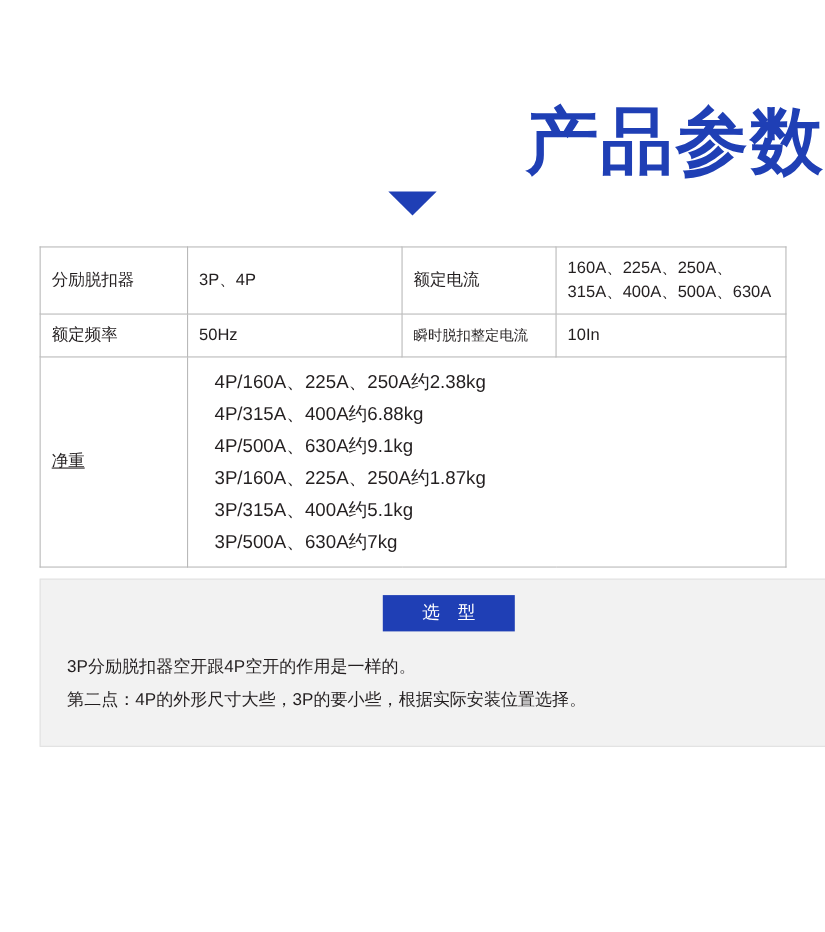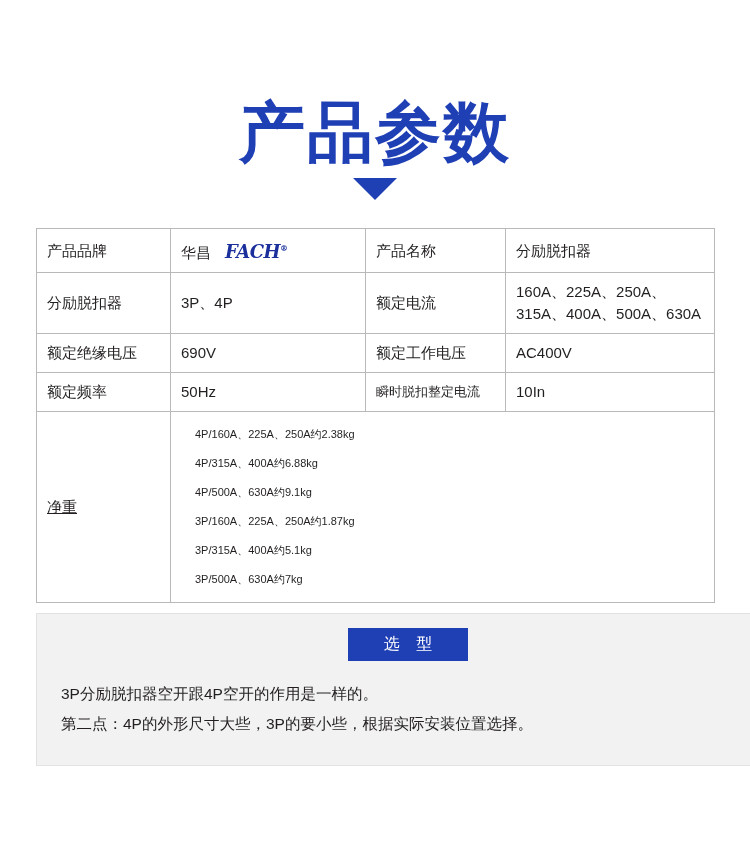--- a/index.html
+++ b/index.html
@@ -16,22 +16,23 @@
   }
   .page {
     position: relative;
     width: 750px;
     height: 847px;
     background: #ffffff;
   }
 
   
   .header {
-    padding-top: 96px;
-    text-align: center;
+    padding-top: 56px;
+    text-align: right;
+    margin-top: 36px;
   }
   .header-title {
     font-family: "DejaVu Sans", sans-serif;
     font-weight: 700;
     font-size: 66px;
     line-height: 74px;
     letter-spacing: 2px;
     color: #1f3fb5;
     margin: 0;
   }
@@ -102,21 +103,21 @@
     vertical-align: top;
     padding-top: 10px;
     text-decoration: underline;
   }
   .weight-list {
     margin: 0;
     padding: 0;
     list-style: none;
   }
   .weight-list li {
-    font-size: 11px;
+    font-size: 17px;
     line-height: 29px;
     padding-left: 14px;
   }
 
   
   .select-block {
     margin: 10px 36px 0 36px;
     width: 744px;
     background: #f2f2f2;
     border: 1px solid #e2e2e2;
@@ -158,38 +159,24 @@
   <div class="spec-wrap">
     <table class="spec">
       <colgroup>
         <col class="col-label">
         <col class="col-value">
         <col class="col-label2">
         <col class="col-value2">
       </colgroup>
       <tbody>
         <tr>
-          <td class="cell-label">产品品牌</td>
-          <td class="brand-cell">
-            <span class="brand-text">华昌</span><span class="brand-logo"><span>FACH</span><sup>®</sup></span>
-          </td>
-          <td class="cell-label">产品名称</td>
-          <td>分励脱扣器</td>
-        </tr>
-        <tr>
           <td class="cell-label">分励脱扣器</td>
           <td>3P、4P</td>
           <td class="cell-label">额定电流</td>
           <td class="current-list">160A、225A、250A、315A、400A、500A、630A</td>
-        </tr>
-        <tr>
-          <td class="cell-label">额定绝缘电压</td>
-          <td>690V</td>
-          <td class="cell-label">额定工作电压</td>
-          <td>AC400V</td>
         </tr>
         <tr>
           <td class="cell-label">额定频率</td>
           <td>50Hz</td>
           <td class="cell-label small">瞬时脱扣整定电流</td>
           <td>10In</td>
         </tr>
         <tr>
           <td class="cell-label weight-label-cell">净重</td>
           <td colspan="3">

